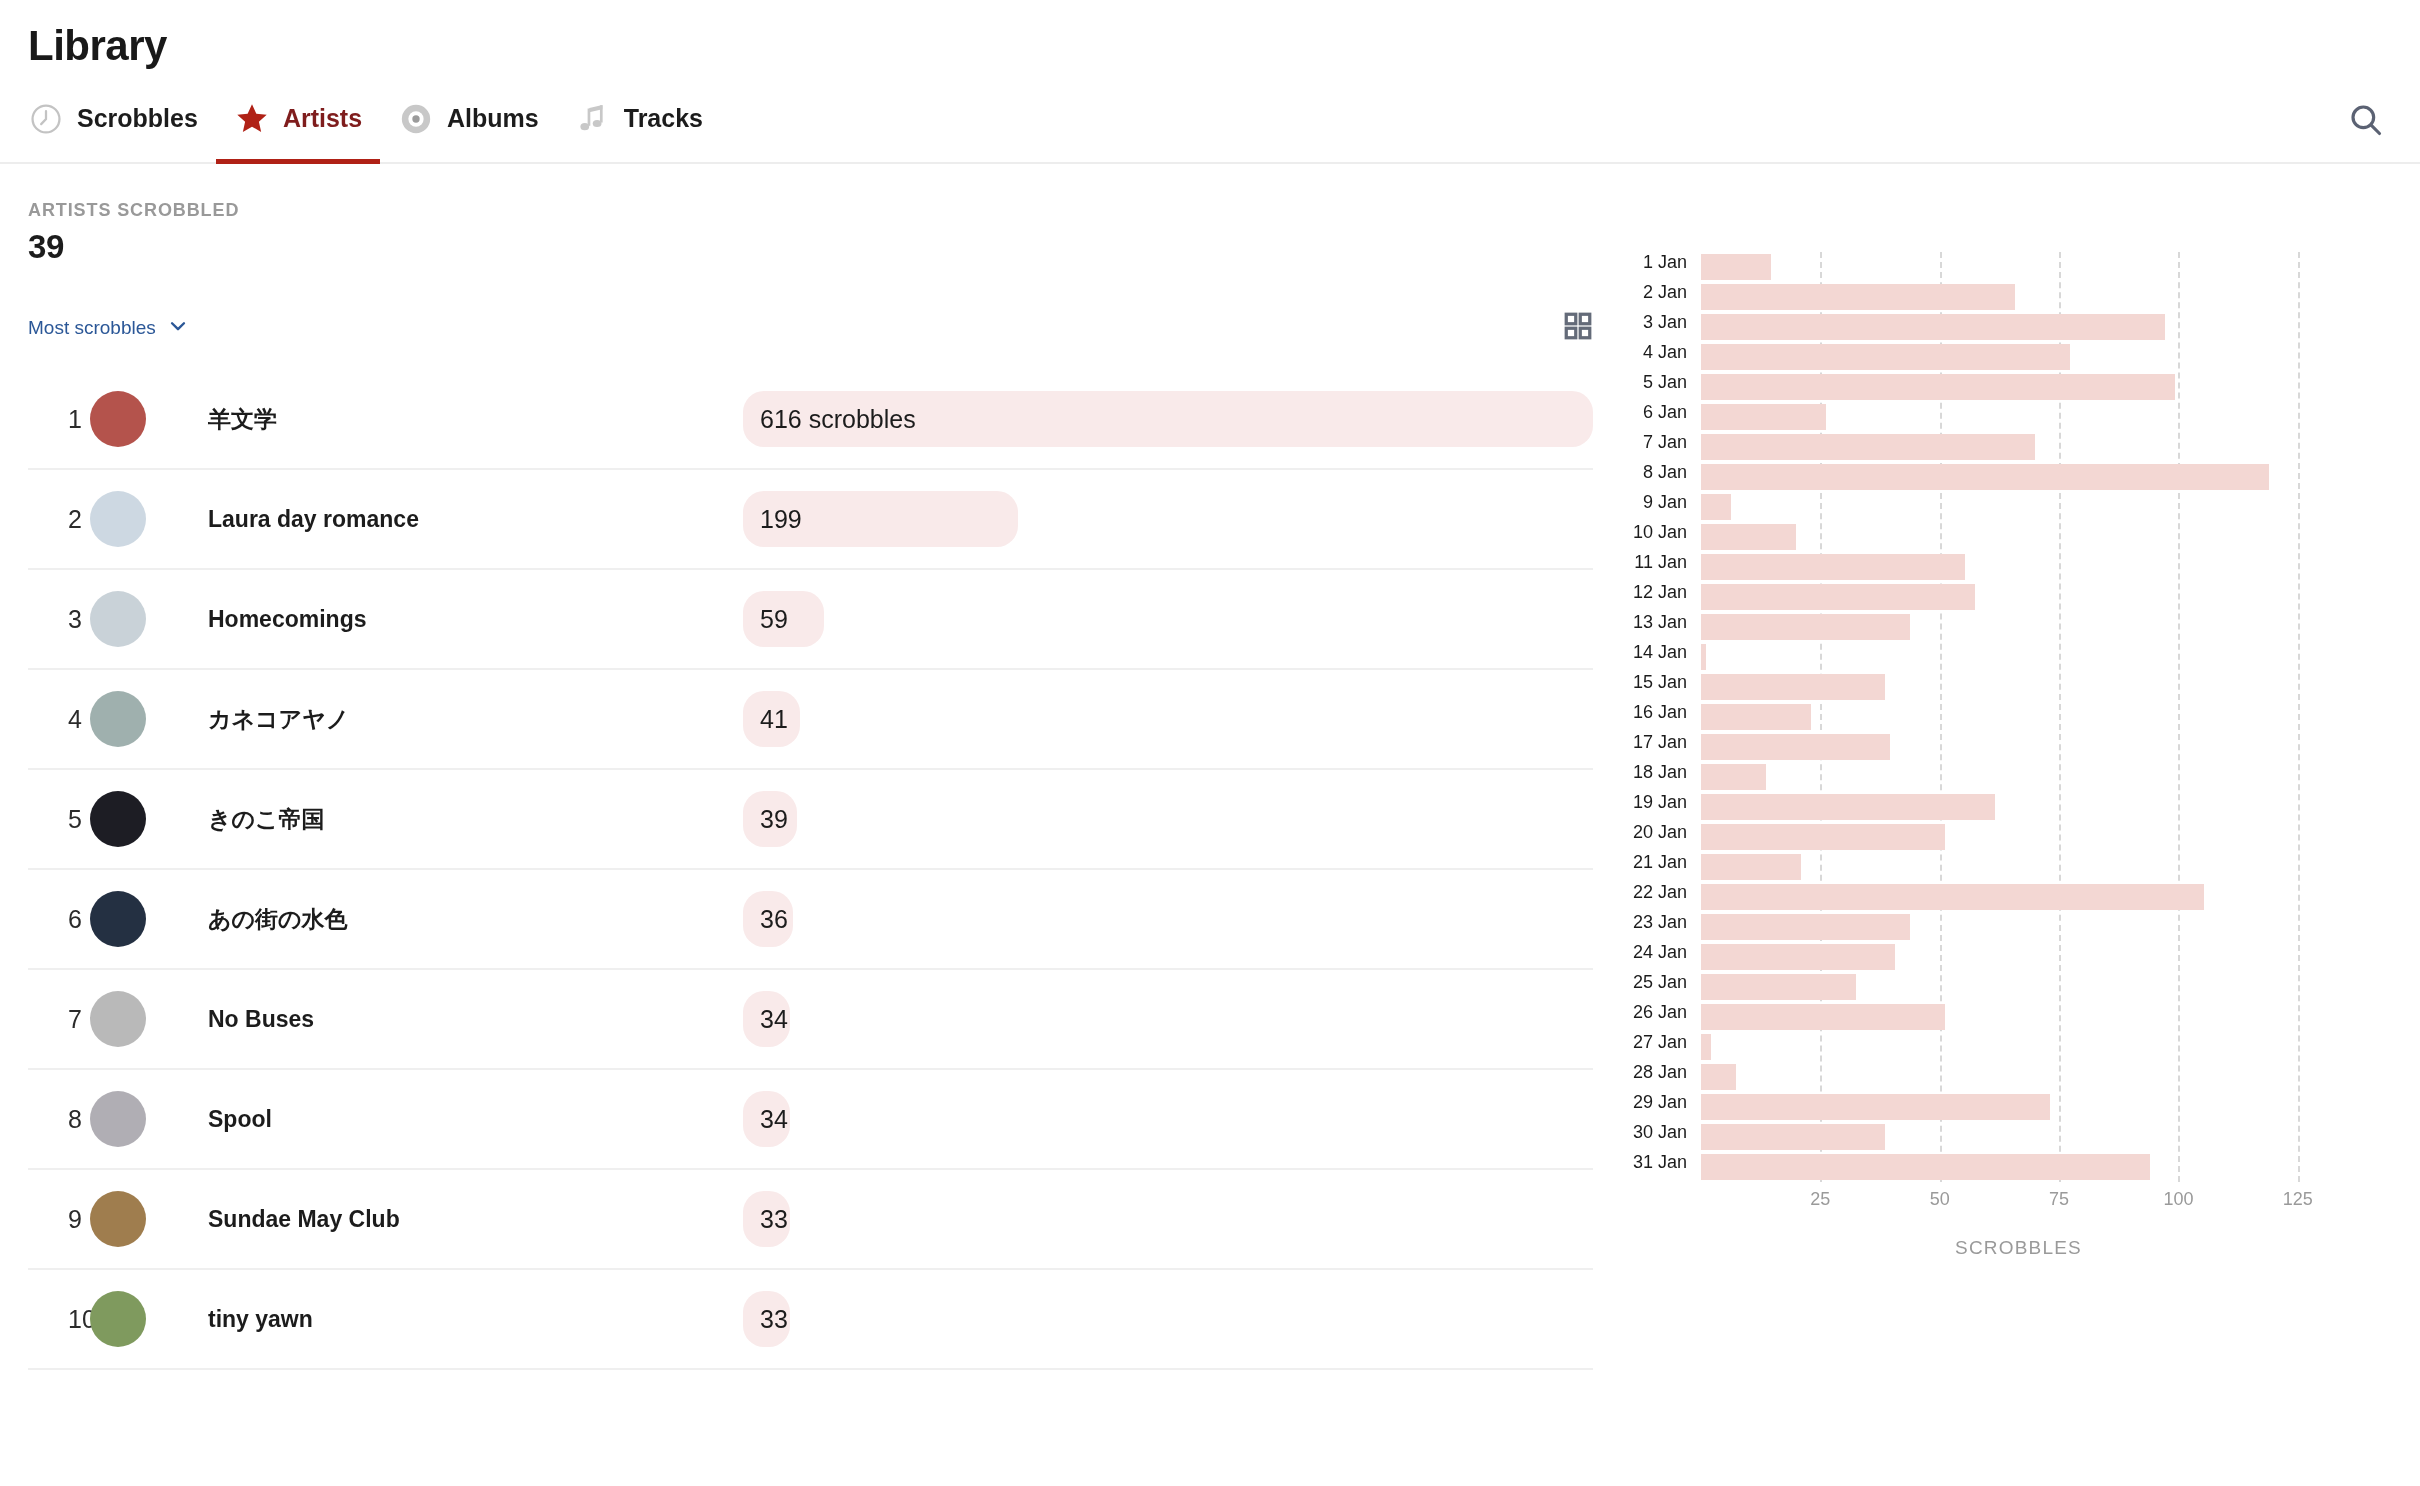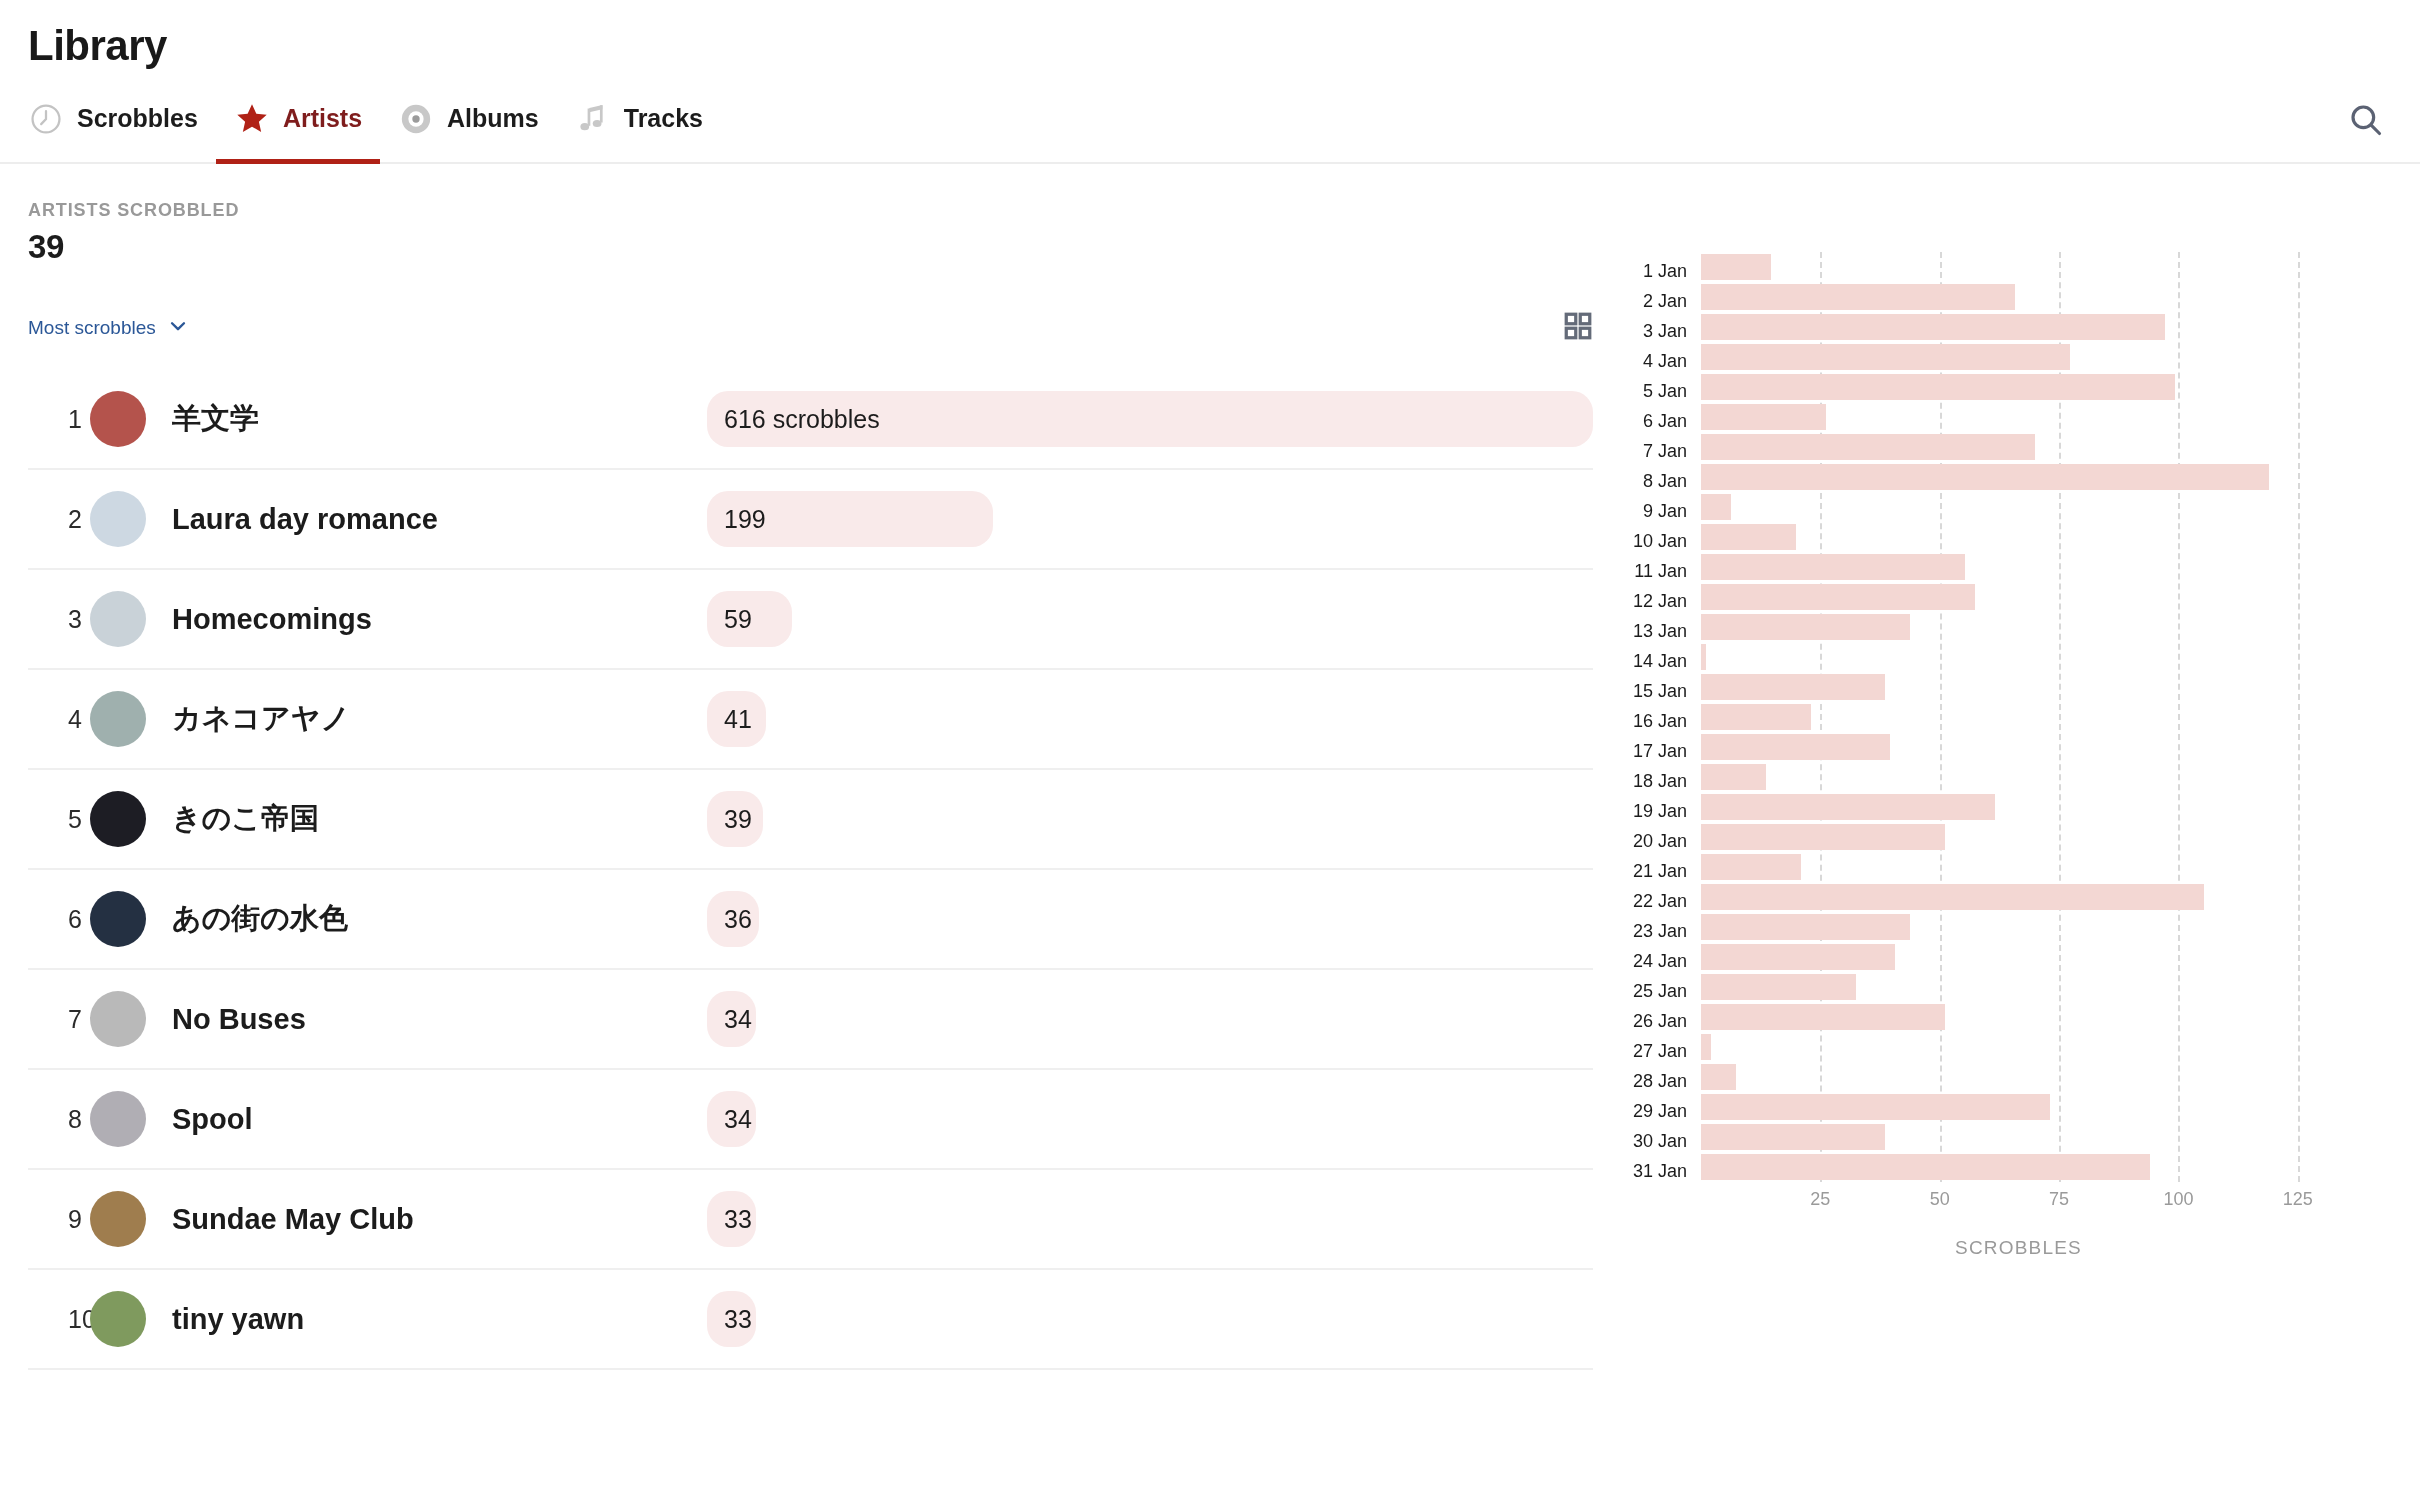--- a/index.html
+++ b/index.html
@@ -120,26 +120,27 @@
   .avatar {
     width: 56px; height: 56px;
     border-radius: 50%;
     flex: none;
     margin-right: 26px;
     background-size: cover;
     background-position: center;
     overflow: hidden;
   }
   .artist-name {
-    font-size: 29px;
+    font-size: 23px;
     font-weight: bold;
     color: #1c1c1c;
     width: 535px;
     flex: none;
     white-space: nowrap;
+    margin-left: 36px;
   }
   .scrobble-bar-wrap {
     flex: 1;
     height: 56px;
     display: flex;
     align-items: center;
     position: relative;
   }
   .scrobble-bar {
     height: 56px;
@@ -180,21 +181,21 @@
 
   
   .chart {
     margin-top: 46px;
     position: relative;
     padding-right: 28px;
   }
   .chart-rows { position: relative; }
   .chart-row {
     display: flex;
-    align-items: flex-end;
+    align-items: flex-start;
     height: 30px;
   }
   .chart-ylabel {
     width: 84px;
     flex: none;
     text-align: right;
     font-size: 18px;
     color: #1c1c1c;
     padding-right: 14px;
   }

